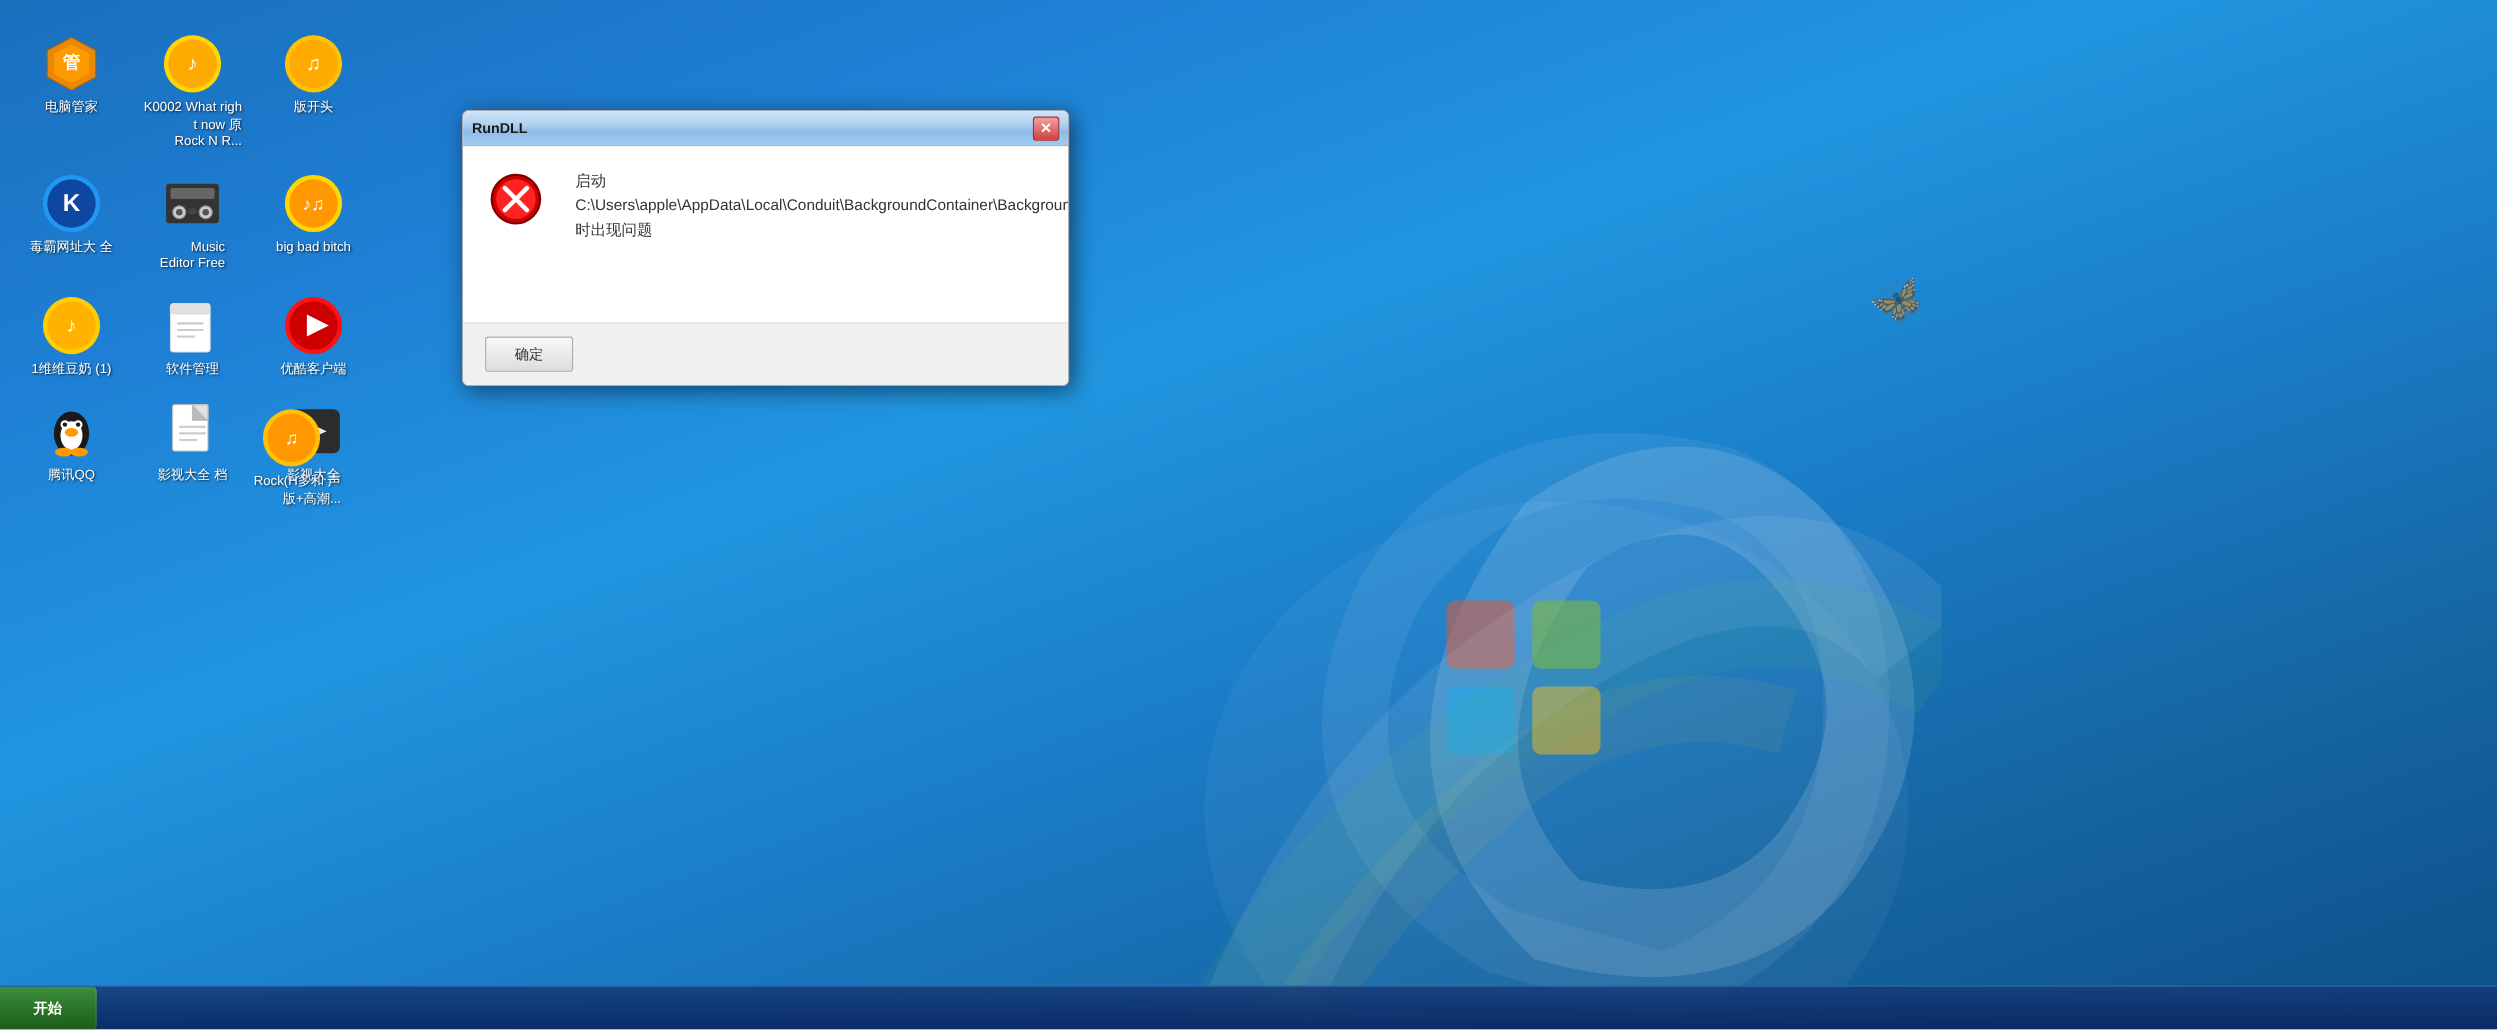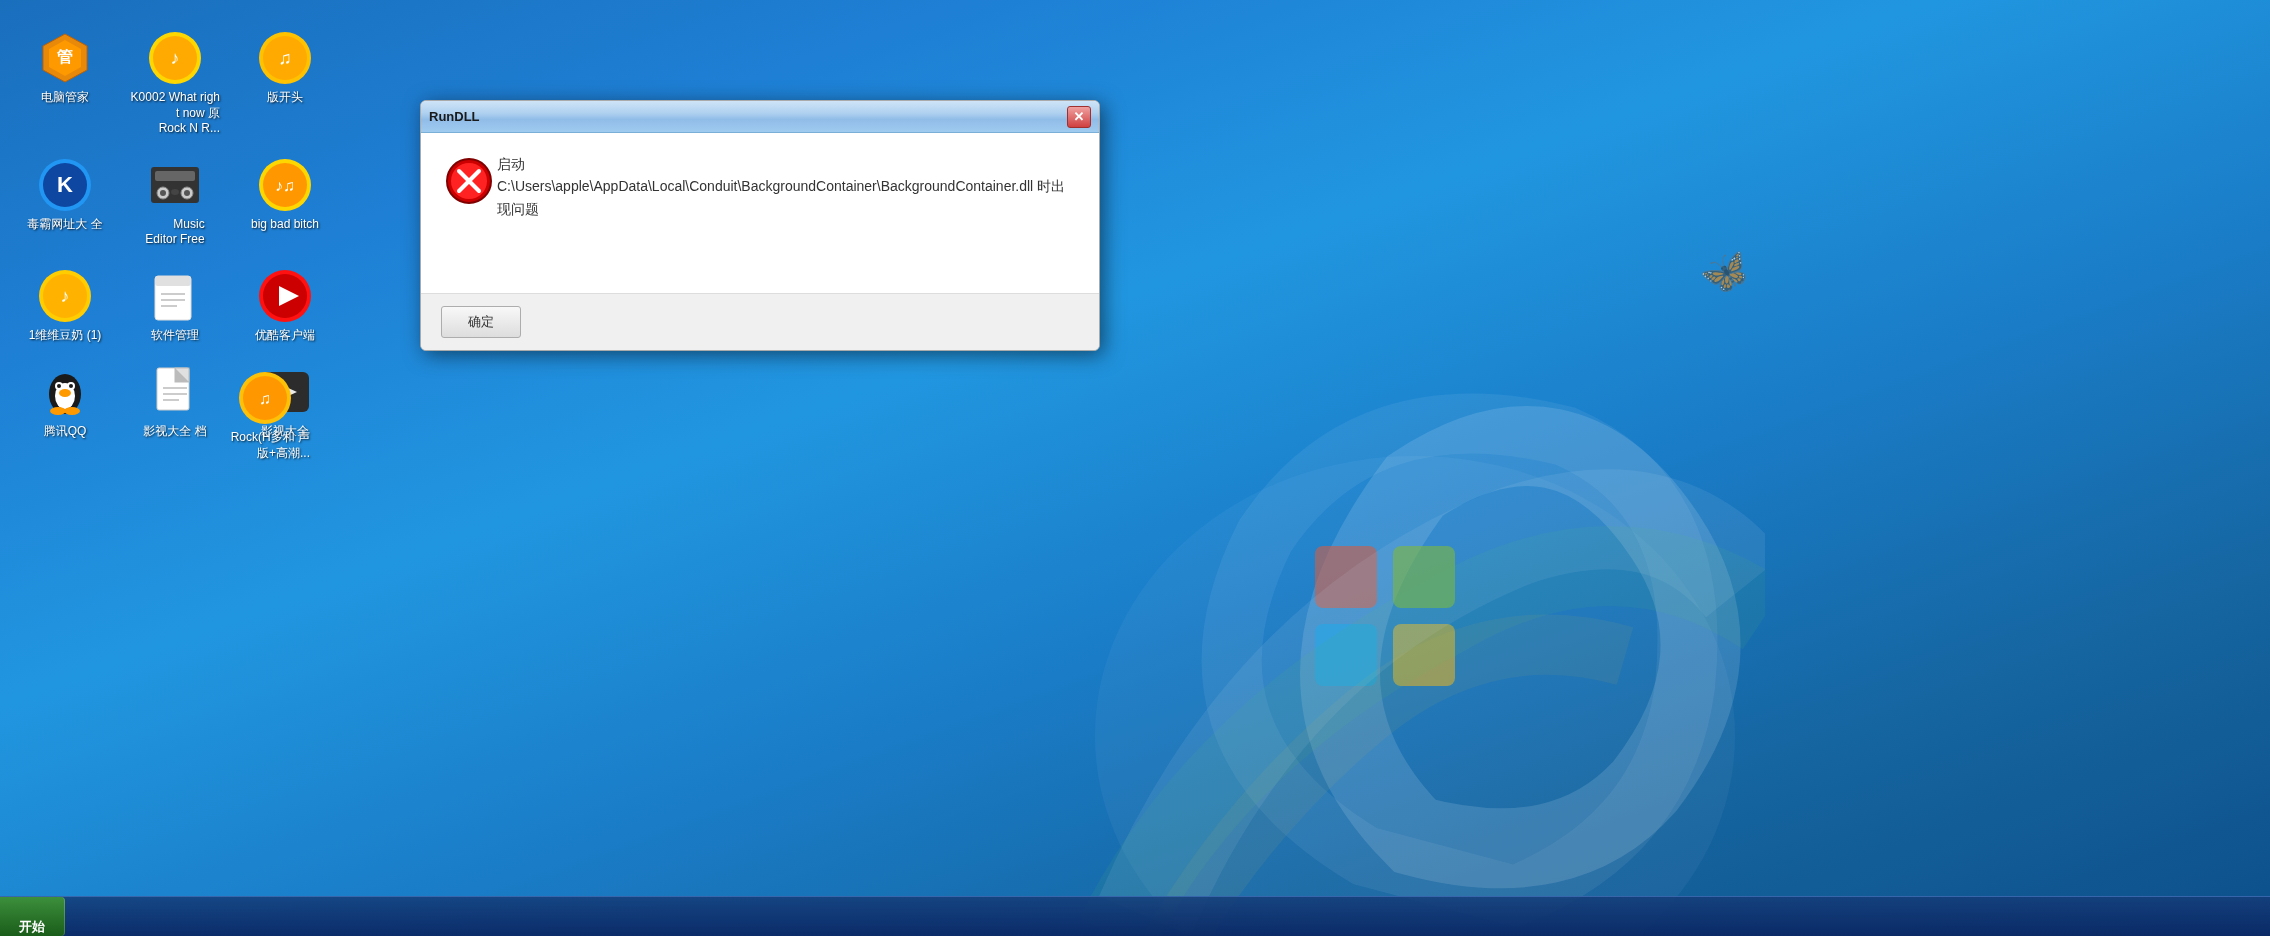--- a/index.html
+++ b/index.html
@@ -68,21 +68,21 @@
       text-align: right;
       text-shadow: 1px 1px 2px rgba(0,0,0,0.8);
       line-height: 1.3;
       word-break: break-all;
     }
 
     .dialog {
       position: absolute;
       top: 100px;
       left: 420px;
-      width: 680px;
+      width: 552px;
       background: #f0f0f0;
       border: 1px solid #aaa;
       border-radius: 6px;
       box-shadow: 4px 4px 20px rgba(0,0,0,0.5);
       overflow: hidden;
     }
 
     .dialog-titlebar {
       background: linear-gradient(180deg, #cfe4f7 0%, #aed0ef 40%, #90bce8 60%, #9fcbf0 100%);
       height: 32px;
@@ -112,21 +112,21 @@
       color: white;
       font-size: 13px;
       font-weight: bold;
     }
 
     .dialog-content {
       background: white;
       padding: 20px 24px;
       display: flex;
       align-items: flex-start;
-      gap: 4px;
+      gap: 30px;
       min-height: 160px;
     }
 
     .error-icon {
       width: 48px;
       height: 48px;
       flex-shrink: 0;
       margin-top: 4px;
     }
 
@@ -175,24 +175,24 @@
       right: 0;
       height: 40px;
       background: linear-gradient(180deg, rgba(20,60,120,0.85) 0%, rgba(10,40,100,0.95) 100%);
       display: flex;
       align-items: center;
       border-top: 1px solid rgba(100,160,240,0.5);
     }
 
     .start-btn {
       height: 100%;
-      width: 65px;
+      width: 88px;
       background: linear-gradient(180deg, #3c8f3c, #1a5c1a);
       display: flex;
-      align-items: flex-end;
+      align-items: center;
       justify-content: center;
       color: white;
       font-size: 13px;
       font-weight: bold;
       border-right: 1px solid rgba(255,255,255,0.2);
       cursor: pointer;
       border-radius: 0 4px 4px 0;
     }
 
     

